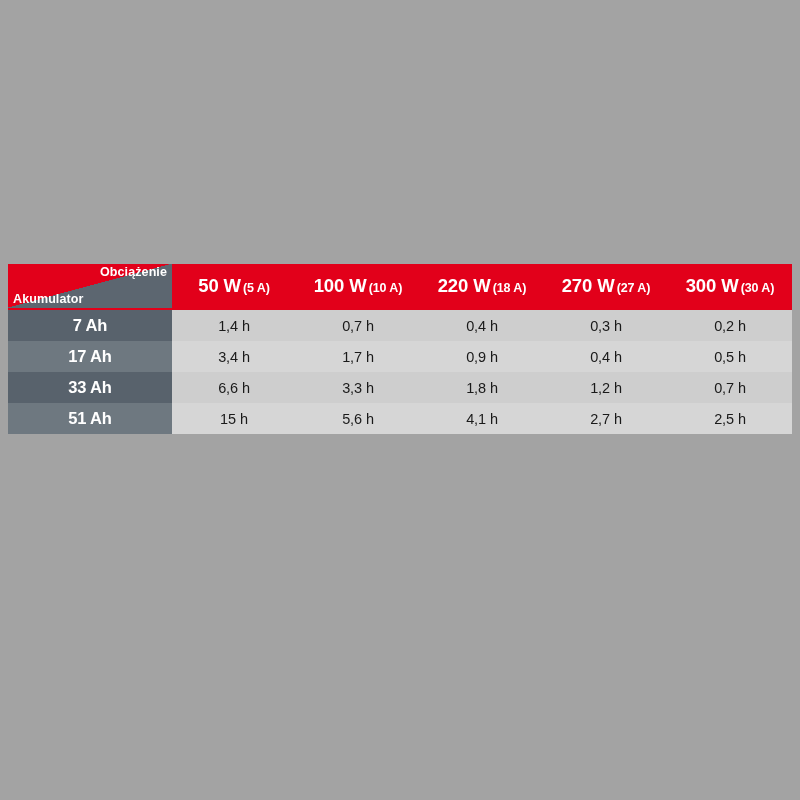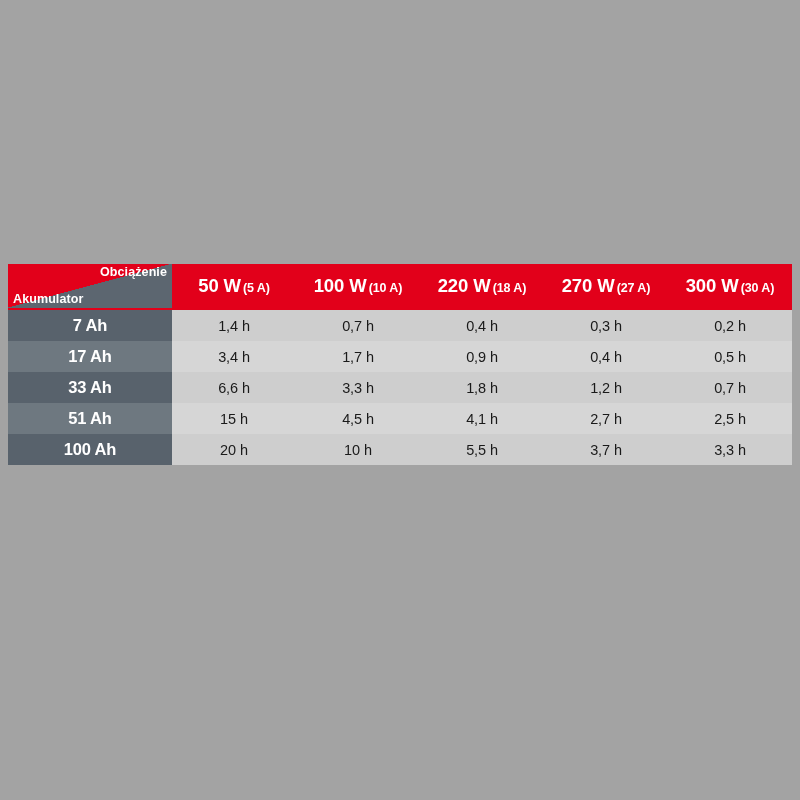--- a/index.html
+++ b/index.html
@@ -190,31 +190,23 @@
         <td class="datacell dark">1,8 h</td>
         <td class="datacell dark">1,2 h</td>
         <td class="datacell dark">0,7 h</td>
       </tr>
 
 
 
       <tr>
         <td class="rowlabel light">51 Ah</td>
         <td class="datacell light">15 h</td>
-        <td class="datacell light">4,5 h</td>
+        <td class="datacell light">5,6 h</td>
         <td class="datacell light">4,1 h</td>
         <td class="datacell light">2,7 h</td>
         <td class="datacell light">2,5 h</td>
       </tr>
 
-      <tr>
-        <td class="rowlabel dark">100 Ah</td>
-        <td class="datacell dark">20 h</td>
-        <td class="datacell dark">10 h</td>
-        <td class="datacell dark">5,5 h</td>
-        <td class="datacell dark">3,7 h</td>
-        <td class="datacell dark">3,3 h</td>
-      </tr>
 
     </tbody>
   </table>
 
 </div>
 
 </body></html>

